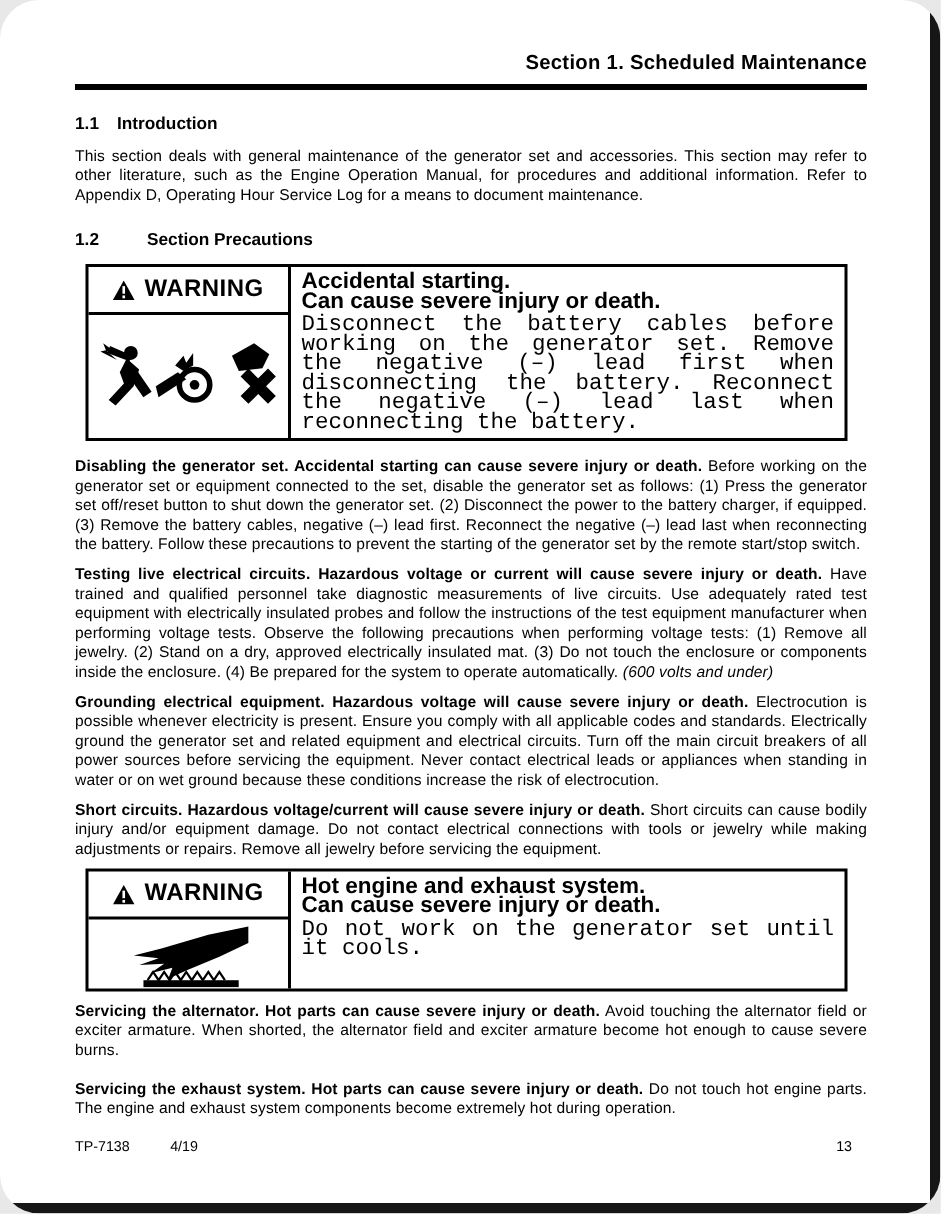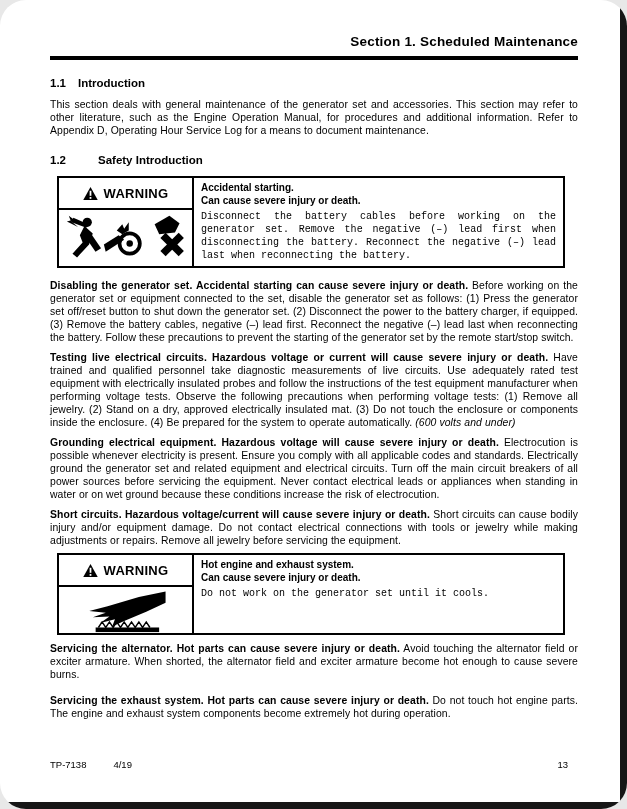--- a/index.html
+++ b/index.html
@@ -84,33 +84,33 @@
     flex-direction: column;
   }
   .wb-head {
     border-bottom: 2px solid #000;
     height: 32px;
     display: flex;
     align-items: center;
     justify-content: center;
     gap: 6px;
     font-weight: bold;
-    font-size: 13px;
+    font-size: 16px;
     letter-spacing: 0.3px;
   }
   .wb-picto {
     flex: 1;
     display: flex;
     align-items: center;
     justify-content: center;
   }
   .wb-right {
     flex: 1;
     padding: 3px 7px 4px 7px;
-    font-size: 10px;
+    font-size: 15px;
     line-height: 13px;
     text-align: justify;
   }
   .wb-right .hazard-line { font-weight: bold; }
   .wb-right .instruction { margin-top: 3px; font-family: Liberation Mono, monospace; }
 
   .footer {
     position: absolute;
     left: 0; top: 759px;
     width: 528px;
@@ -133,21 +133,21 @@
     <div class="title-rule"></div>
 
     <div class="sec-head sec-head-1">
       <span class="num">1.1</span>
       <span>Introduction</span>
     </div>
     <p class="body-p intro-p">This section deals with general maintenance of the generator set and accessories. This section may refer to other literature, such as the Engine Operation Manual, for procedures and additional information. Refer to Appendix D, Operating Hour Service Log for a means to document maintenance.</p>
 
     <div class="sec-head sec-head-2">
       <span class="num">1.2</span>
-      <span>Safety Introduction</span>
+      <span>Section Precautions</span>
     </div>
 
     <div class="warnbox warnbox-1">
       <div class="wb-left">
         <div class="wb-head">
           <span class="tri-icon">
             <svg width="15" height="13" viewBox="0 0 20 18">
               <path d="M10 0 L20 18 L0 18 Z" fill="#000"></path>
               <rect x="8.8" y="5.2" width="2.4" height="7" fill="#fff"></rect>
               <rect x="8.8" y="13.8" width="2.4" height="2.6" fill="#fff"></rect>

